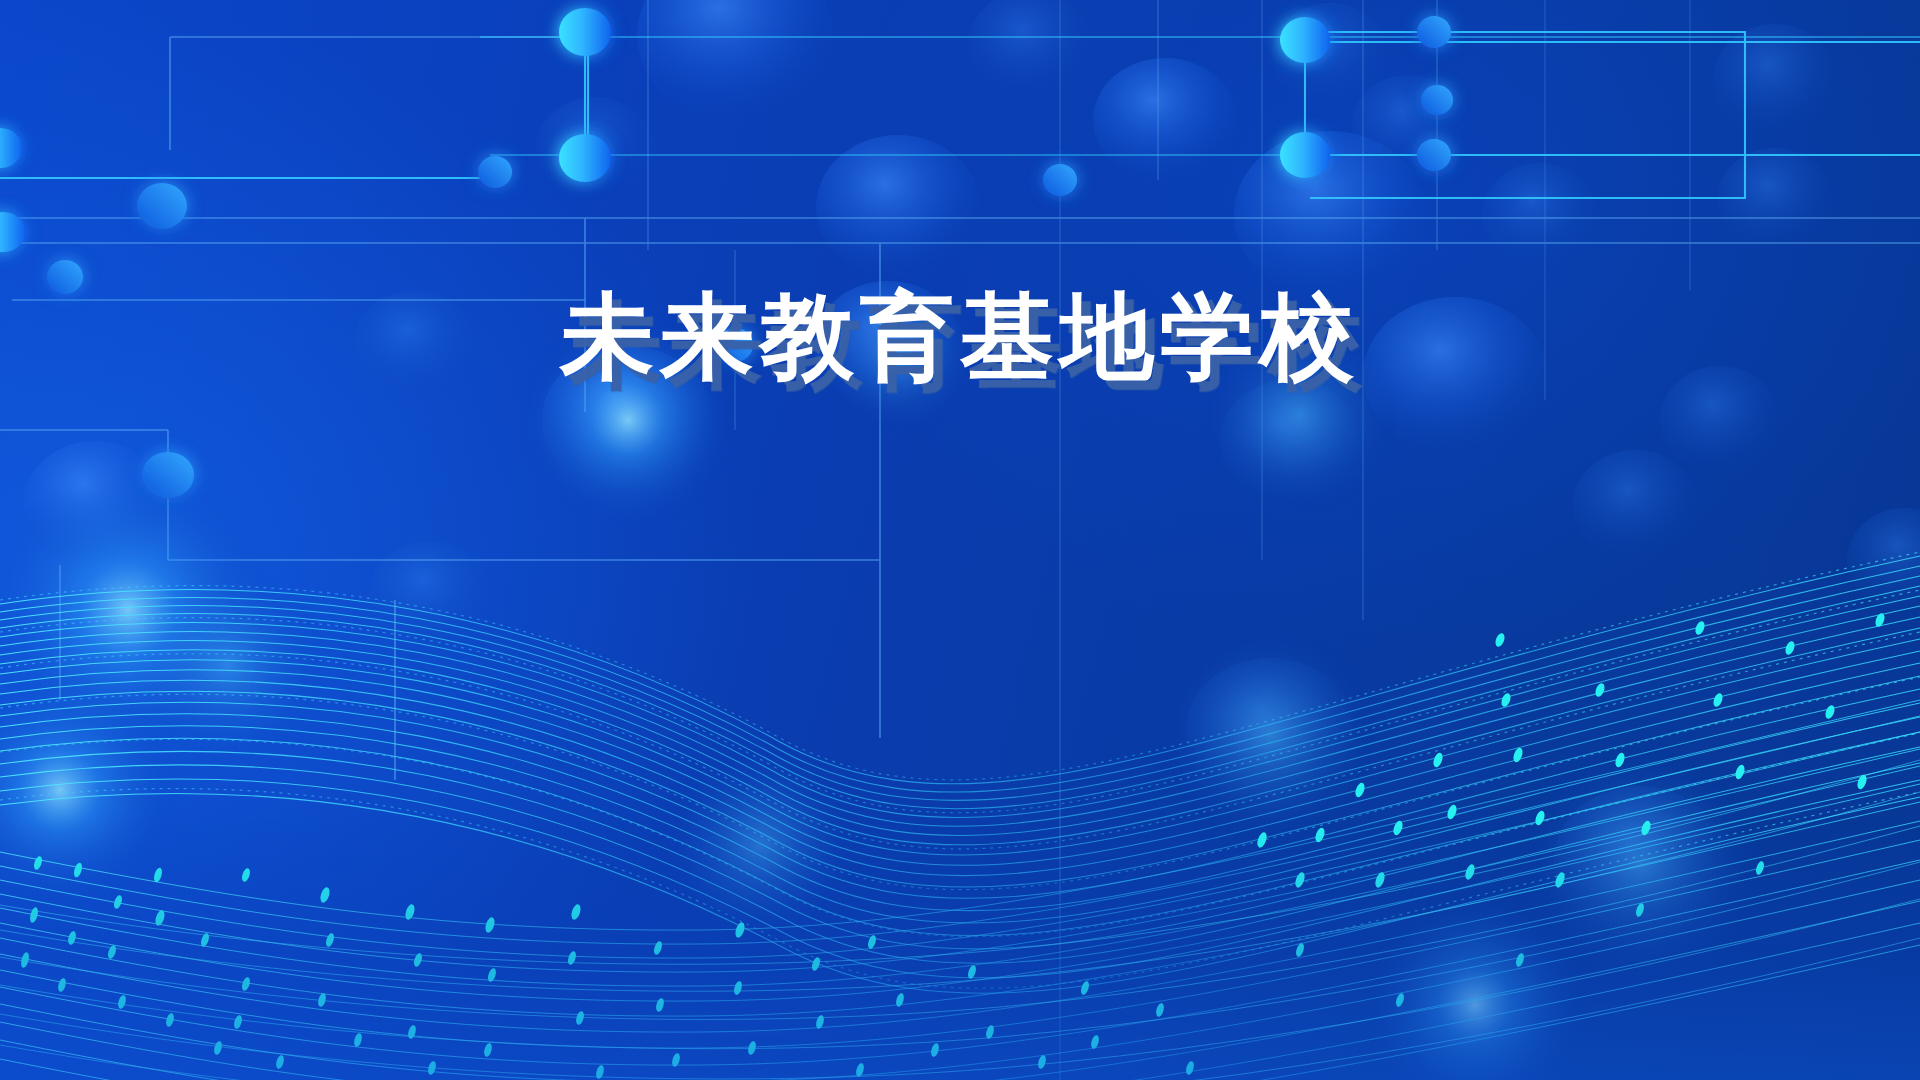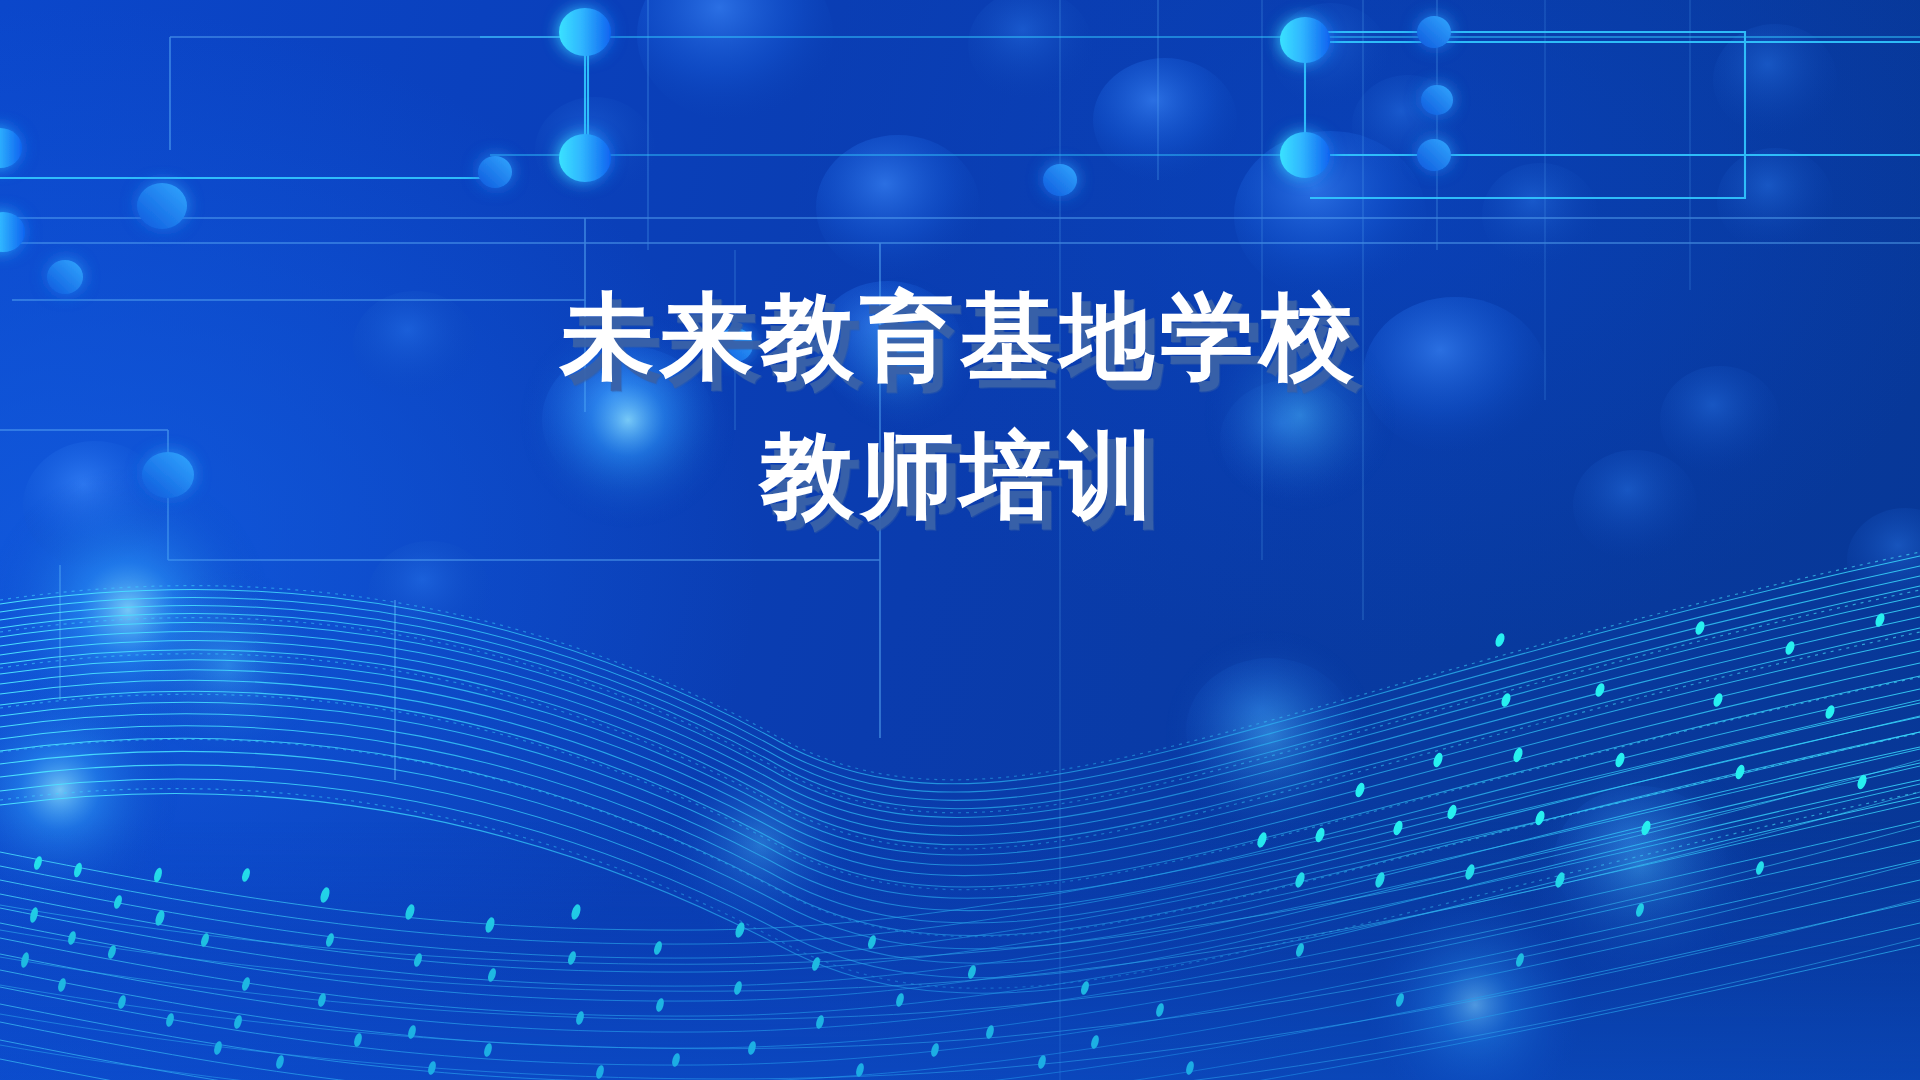--- a/index.html
+++ b/index.html
@@ -345,16 +345,15 @@
       <ellipse cx="1520" cy="960" rx="3.5" ry="7" transform="rotate(18 1520 960)"></ellipse>
       <ellipse cx="1640" cy="910" rx="3.5" ry="7" transform="rotate(18 1640 910)"></ellipse>
       <ellipse cx="1760" cy="868" rx="3.5" ry="7" transform="rotate(18 1760 868)"></ellipse>
     </g>
   </svg>
 
   <div class="layer" id="reflect-layer" style="background:linear-gradient(to bottom,rgba(8,60,170,0) 76%,rgba(10,68,190,.30) 88%,rgba(14,86,215,.45) 100%);"></div>
 
   <div id="title-block">
     <span class="title-line" id="title-line-1">未来教育基地学校</span>
-    <span class="title-line" id="title-line-2">教师培训</span>
   </div>
 
 </div>
 
 </body></html>

